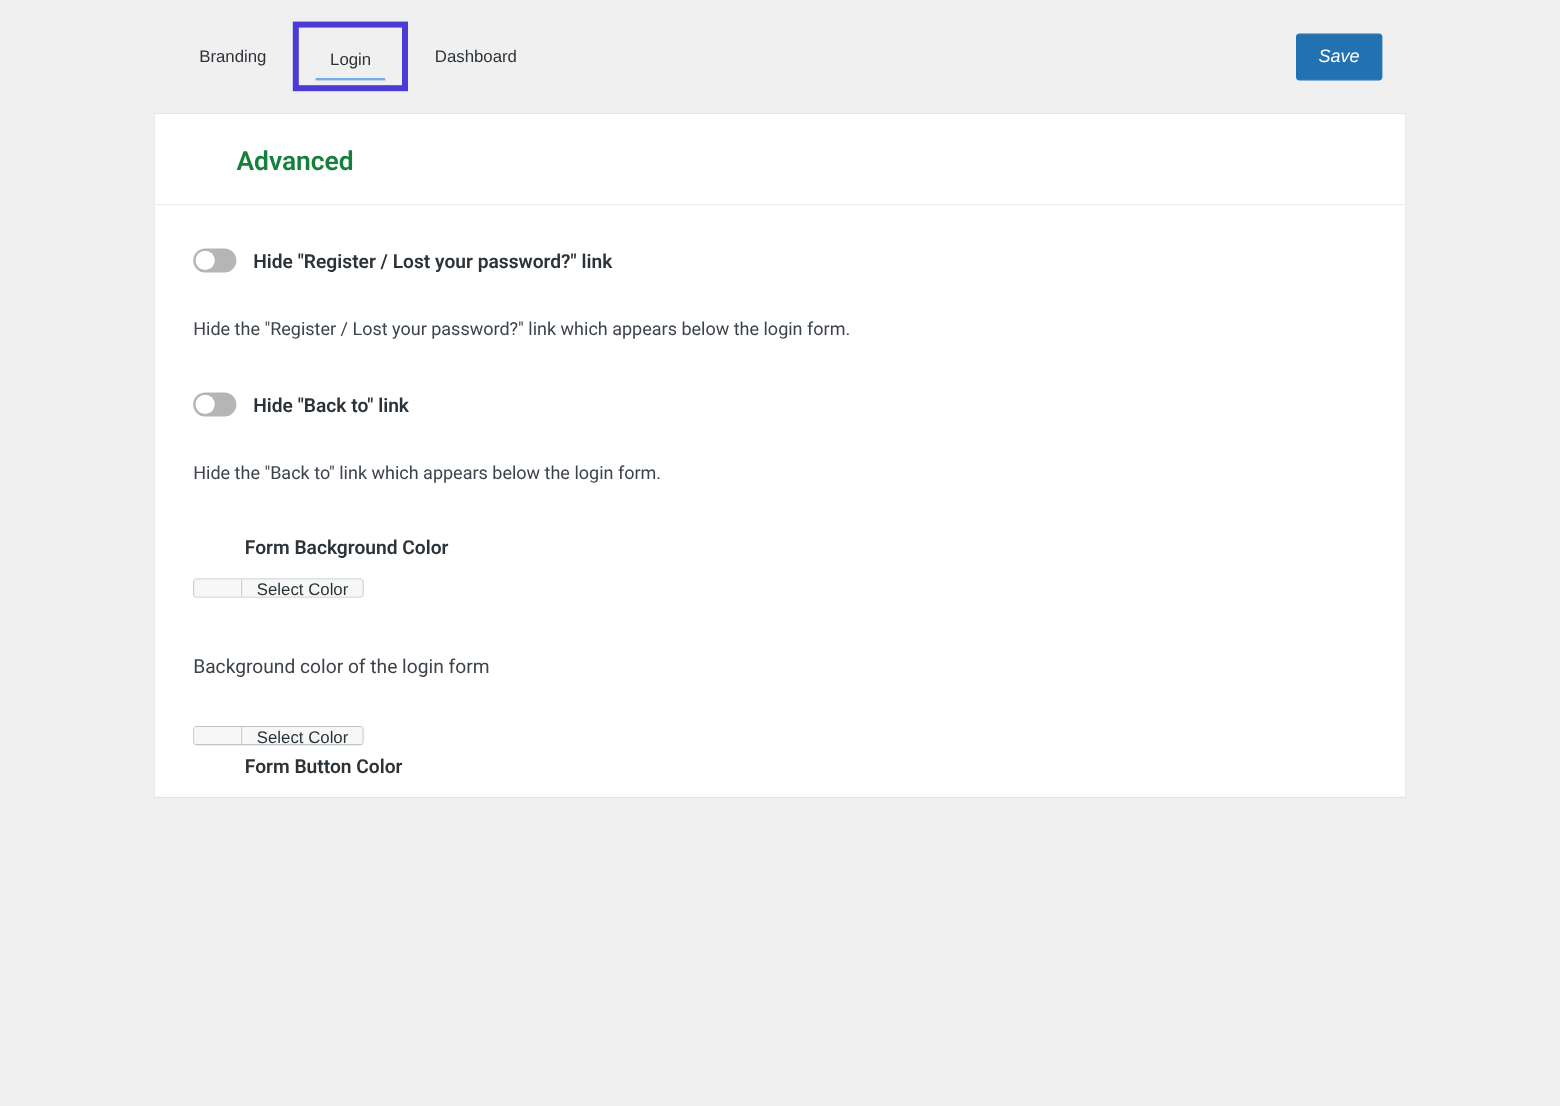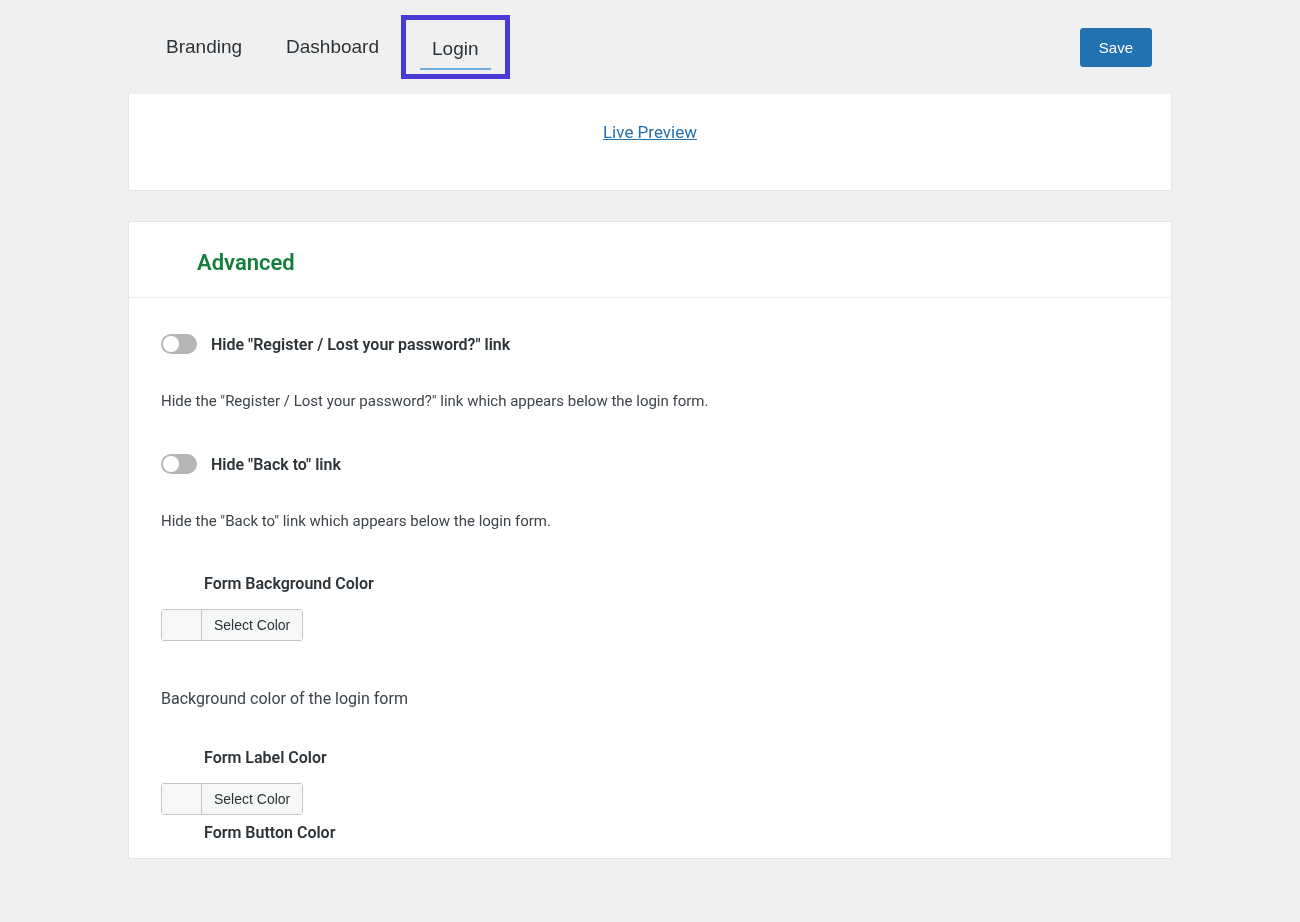--- a/index.html
+++ b/index.html
@@ -24,21 +24,21 @@
       justify-content: space-between;
       padding: 0 148px 0 144px;
       height: 94px;
     }
     .tabs {
       display: flex;
       gap: 0;
     }
     .tab {
       padding: 12px 22px;
-      font-size: 19px;
+      font-size: 14px;
       color: #2c3338;
       cursor: pointer;
       background: transparent;
       border: none;
       position: relative;
     }
     .tab-highlight {
       border: 5px solid #4b3bd6;
       padding: 18px 26px 14px 26px;
       position: relative;
@@ -53,20 +53,21 @@
       background: #72aee6;
     }
     .save-btn {
       background: #2271b1;
       color: #fff;
       border: 1px solid #2271b1;
       border-radius: 3px;
       padding: 10px 18px;
       font-size: 15px;
       cursor: pointer;
+      font-style: italic;
     }
     .panel {
       background: #fff;
       margin: 0 128px 30px 128px;
       border: 1px solid #e5e5e5;
       border-top: none;
     }
     .panel.preview-panel {
       padding-bottom: 48px;
     }
@@ -135,21 +136,21 @@
       font-size: 16px;
       font-weight: 600;
       color: #2c3338;
       margin-bottom: 16px;
       margin-left: 43px;
     }
     .color-picker {
       display: inline-flex;
       border: 1px solid #c3c4c7;
       border-radius: 3px;
-      height: 32px;
+      height: 16px;
       margin-bottom: 8px;
     }
     .color-swatch {
       width: 40px;
       background: #f6f7f7;
       border-right: 1px solid #c3c4c7;
     }
     .color-btn {
       background: #f6f7f7;
       border: none;
@@ -167,31 +168,26 @@
       margin-bottom: 0;
     }
   </style>
 </head>
 <body>
 
 <div class="container">
   <div class="header-bar">
     <div class="tabs">
       <button class="tab">Branding</button>
+      <button class="tab tab-highlight">Login</button>
       <button class="tab">Dashboard</button>
-      <button class="tab tab-highlight">Login</button>
     </div>
     <button class="save-btn">Save</button>
   </div>
 
-  <div class="panel preview-panel">
-    <div class="live-preview">
-      <a href="#">Live Preview</a>
-    </div>
-  </div>
 
   <div class="section-panel">
     <div class="section-header">
       <h2>Advanced</h2>
     </div>
     <div class="section-body">
 
       <div class="toggle-row">
         <div class="toggle">
           <div class="toggle-knob"></div>
@@ -211,21 +207,20 @@
       <div class="color-group">
         <div class="field-label">Form Background Color</div>
         <div class="color-picker">
           <div class="color-swatch"></div>
           <button class="color-btn">Select Color</button>
         </div>
         <p class="field-description">Background color of the login form</p>
       </div>
 
       <div class="color-group">
-        <div class="field-label">Form Label Color</div>
         <div class="color-picker">
           <div class="color-swatch"></div>
           <button class="color-btn">Select Color</button>
         </div>
       </div>
 
       <div class="color-group">
         <div class="field-label">Form Button Color</div>
 
       </div>

